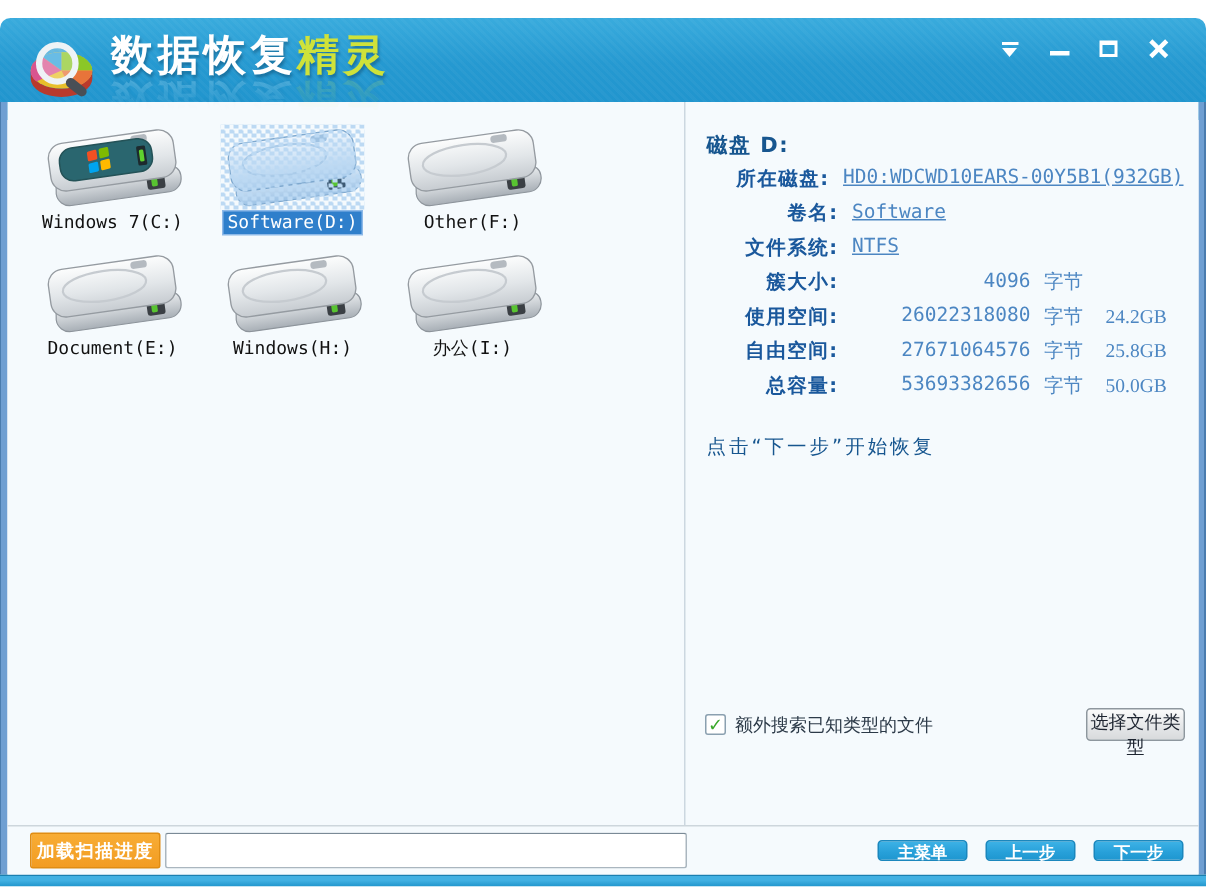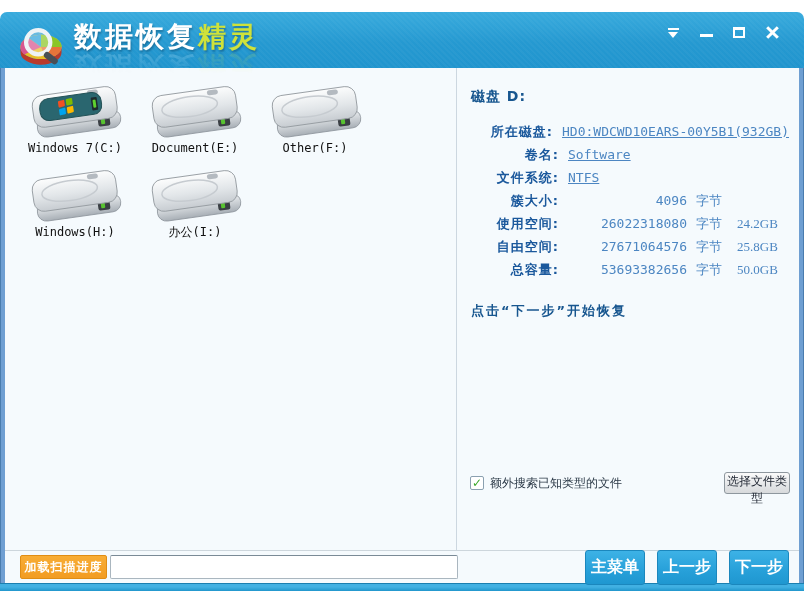--- a/index.html
+++ b/index.html
@@ -54,50 +54,50 @@
   .icon-box svg { position:absolute; inset:0; }
   .disk-item.selected .icon-box::after { content:""; position:absolute; inset:-3px -0px -2px 0;
     background:repeating-conic-gradient(#bcd9f3 0% 25%, rgba(255,255,255,0) 0% 50%) 0 0/6px 6px; }
   .disk-label { margin-top:3px; font-family:"DejaVu Sans Mono", monospace; font-size:12px; color:#111;
     white-space:nowrap; padding:0 3px; line-height:15px; }
   .disk-item.selected .disk-label { background:#2f7fcb; color:#fff; box-shadow:0 0 0 1px #8db9e8; }
 
   
   .right-panel { position:absolute; left:453px; right:0; top:0; bottom:33px; padding:20px 10px 0 13px; }
   .detail-title { font-size:14px; font-weight:bold; color:#17568f; letter-spacing:1px; }
-  .detail-rows { margin-top:14px; }
+  .detail-rows { margin-top:1px; }
   .detail-row { display:flex; height:23px; align-items:center; font-size:13px; }
   .d-label { width:88px; text-align:right; font-weight:bold; color:#1a589c; letter-spacing:1px; }
   .d-value { margin-left:9px; color:#4c86c2; font-family:"DejaVu Sans Mono", monospace; white-space:nowrap;text-decoration:underline; }
   .d-num { width:128px; text-align:right; color:#4c86c2; font-family:"DejaVu Sans Mono", monospace; }
   .d-unit { margin-left:9px; color:#4c86c2; }
   .d-gb { margin-left:15px; color:#4c86c2; font-family:Liberation Serif, serif; }
-  .hint { margin-top:21px; font-size:13px; font-weight:bold; color:#17568f; letter-spacing:2px; }
+  .hint { margin-top:21px; font-size:13px; font-weight:normal; color:#17568f; letter-spacing:2px; }
 
   .options-row { position:absolute; left:12px; right:9px; bottom:56px; height:22px;
     display:flex; align-items:center; }
   .checkbox { width:14px; height:14px; background:#fff; border:1px solid #8aa0b0; border-radius:2px;
     display:flex; align-items:center; justify-content:center; cursor:pointer;
     color:#3aa82a; font-size:12px; font-weight:bold; line-height:1; }
   .checkbox-label { margin-left:6px; font-size:12px; color:#2c3a48; }
   .filetype-btn { margin-left:auto; width:66px; height:22px; font-size:12px; color:#1d2430;
     background:linear-gradient(180deg,#fbfbfb,#e4e6e8 60%,#d8dadc); border:1px solid #8e979e;
     border-radius:3px; cursor:pointer; font-family:inherit; }
 
   
   .bottom-bar { position:absolute; left:0; right:0; bottom:0; height:33px; border-top:1px solid #cdd6dc;
     display:flex; align-items:center; padding:0 10px 0 15px; }
   .load-btn { width:87px; height:24px; background:linear-gradient(180deg,#f8ad35,#f29c22);
     border:1px solid #e08d14; border-radius:2px; color:#fff; font-size:12px; font-weight:bold;
     cursor:pointer; font-family:Liberation Sans, sans-serif; letter-spacing:1px; }
   .progress-input { margin-left:3px; width:348px; height:24px; background:#fff;
     border:1px solid #aab6bf; border-top-color:#7a8a96; border-radius:2px; padding:0 5px;
     font-size:12px; font-family:"DejaVu Sans Mono", monospace; color:#333; }
-  .nav-btn { height:35px; width:60px; background:linear-gradient(180deg,#3db2e6,#27a0d9 60%,#1f97d0);
-    border:1px solid #1b87bd; border-radius:3px; color:#fff; font-size:16px; font-weight:bold;
+  .nav-btn { height:14px; width:60px; background:linear-gradient(180deg,#3db2e6,#27a0d9 60%,#1f97d0);
+    border:1px solid #1b87bd; border-radius:3px; color:#fff; font-size:11px; font-weight:bold;
     cursor:pointer; font-family:inherit; }
   .nav-btn.first { margin-left:auto; }
   .nav-btn + .nav-btn { margin-left:12px; }
 
   .hidden-defs { position:absolute; width:0; height:0; overflow:hidden; }
 </style>
 </head>
 <body>
 
 <svg class="hidden-defs" aria-hidden="true">
@@ -209,37 +209,45 @@
           <svg viewBox="0 0 96 58">
               <use href="#hdd-base"></use>
             </svg>
           <svg viewBox="0 0 96 58">
               <use href="#hdd-win-extra"></use>
             </svg>
         </div>
         <span class="disk-label">Windows 7(C:)</span>
       </div>
 
+      <div class="disk-item selected">
+        <div class="icon-box">
+          <svg viewBox="0 0 96 58">
+              <use href="#hdd-base-blue"></use>
+            </svg>
+        </div>
+        <span class="disk-label">Software(D:)</span>
+      </div>
+
+      <div class="disk-item">
+        <div class="icon-box">
+          <svg viewBox="0 0 96 58">
+              <use href="#hdd-base"></use>
+            </svg>
+        </div>
+        <span class="disk-label">Other(F:)</span>
+      </div>
 
       <div class="disk-item">
         <div class="icon-box">
           <svg viewBox="0 0 96 58">
               <use href="#hdd-base"></use>
             </svg>
         </div>
         <span class="disk-label">Document(E:)</span>
-      </div>
-
-      <div class="disk-item">
-        <div class="icon-box">
-          <svg viewBox="0 0 96 58">
-              <use href="#hdd-base"></use>
-            </svg>
-        </div>
-        <span class="disk-label">Other(F:)</span>
       </div>
 
       <div class="disk-item">
         <div class="icon-box">
           <svg viewBox="0 0 96 58">
               <use href="#hdd-base"></use>
             </svg>
         </div>
         <span class="disk-label">Windows(H:)</span>
       </div>

